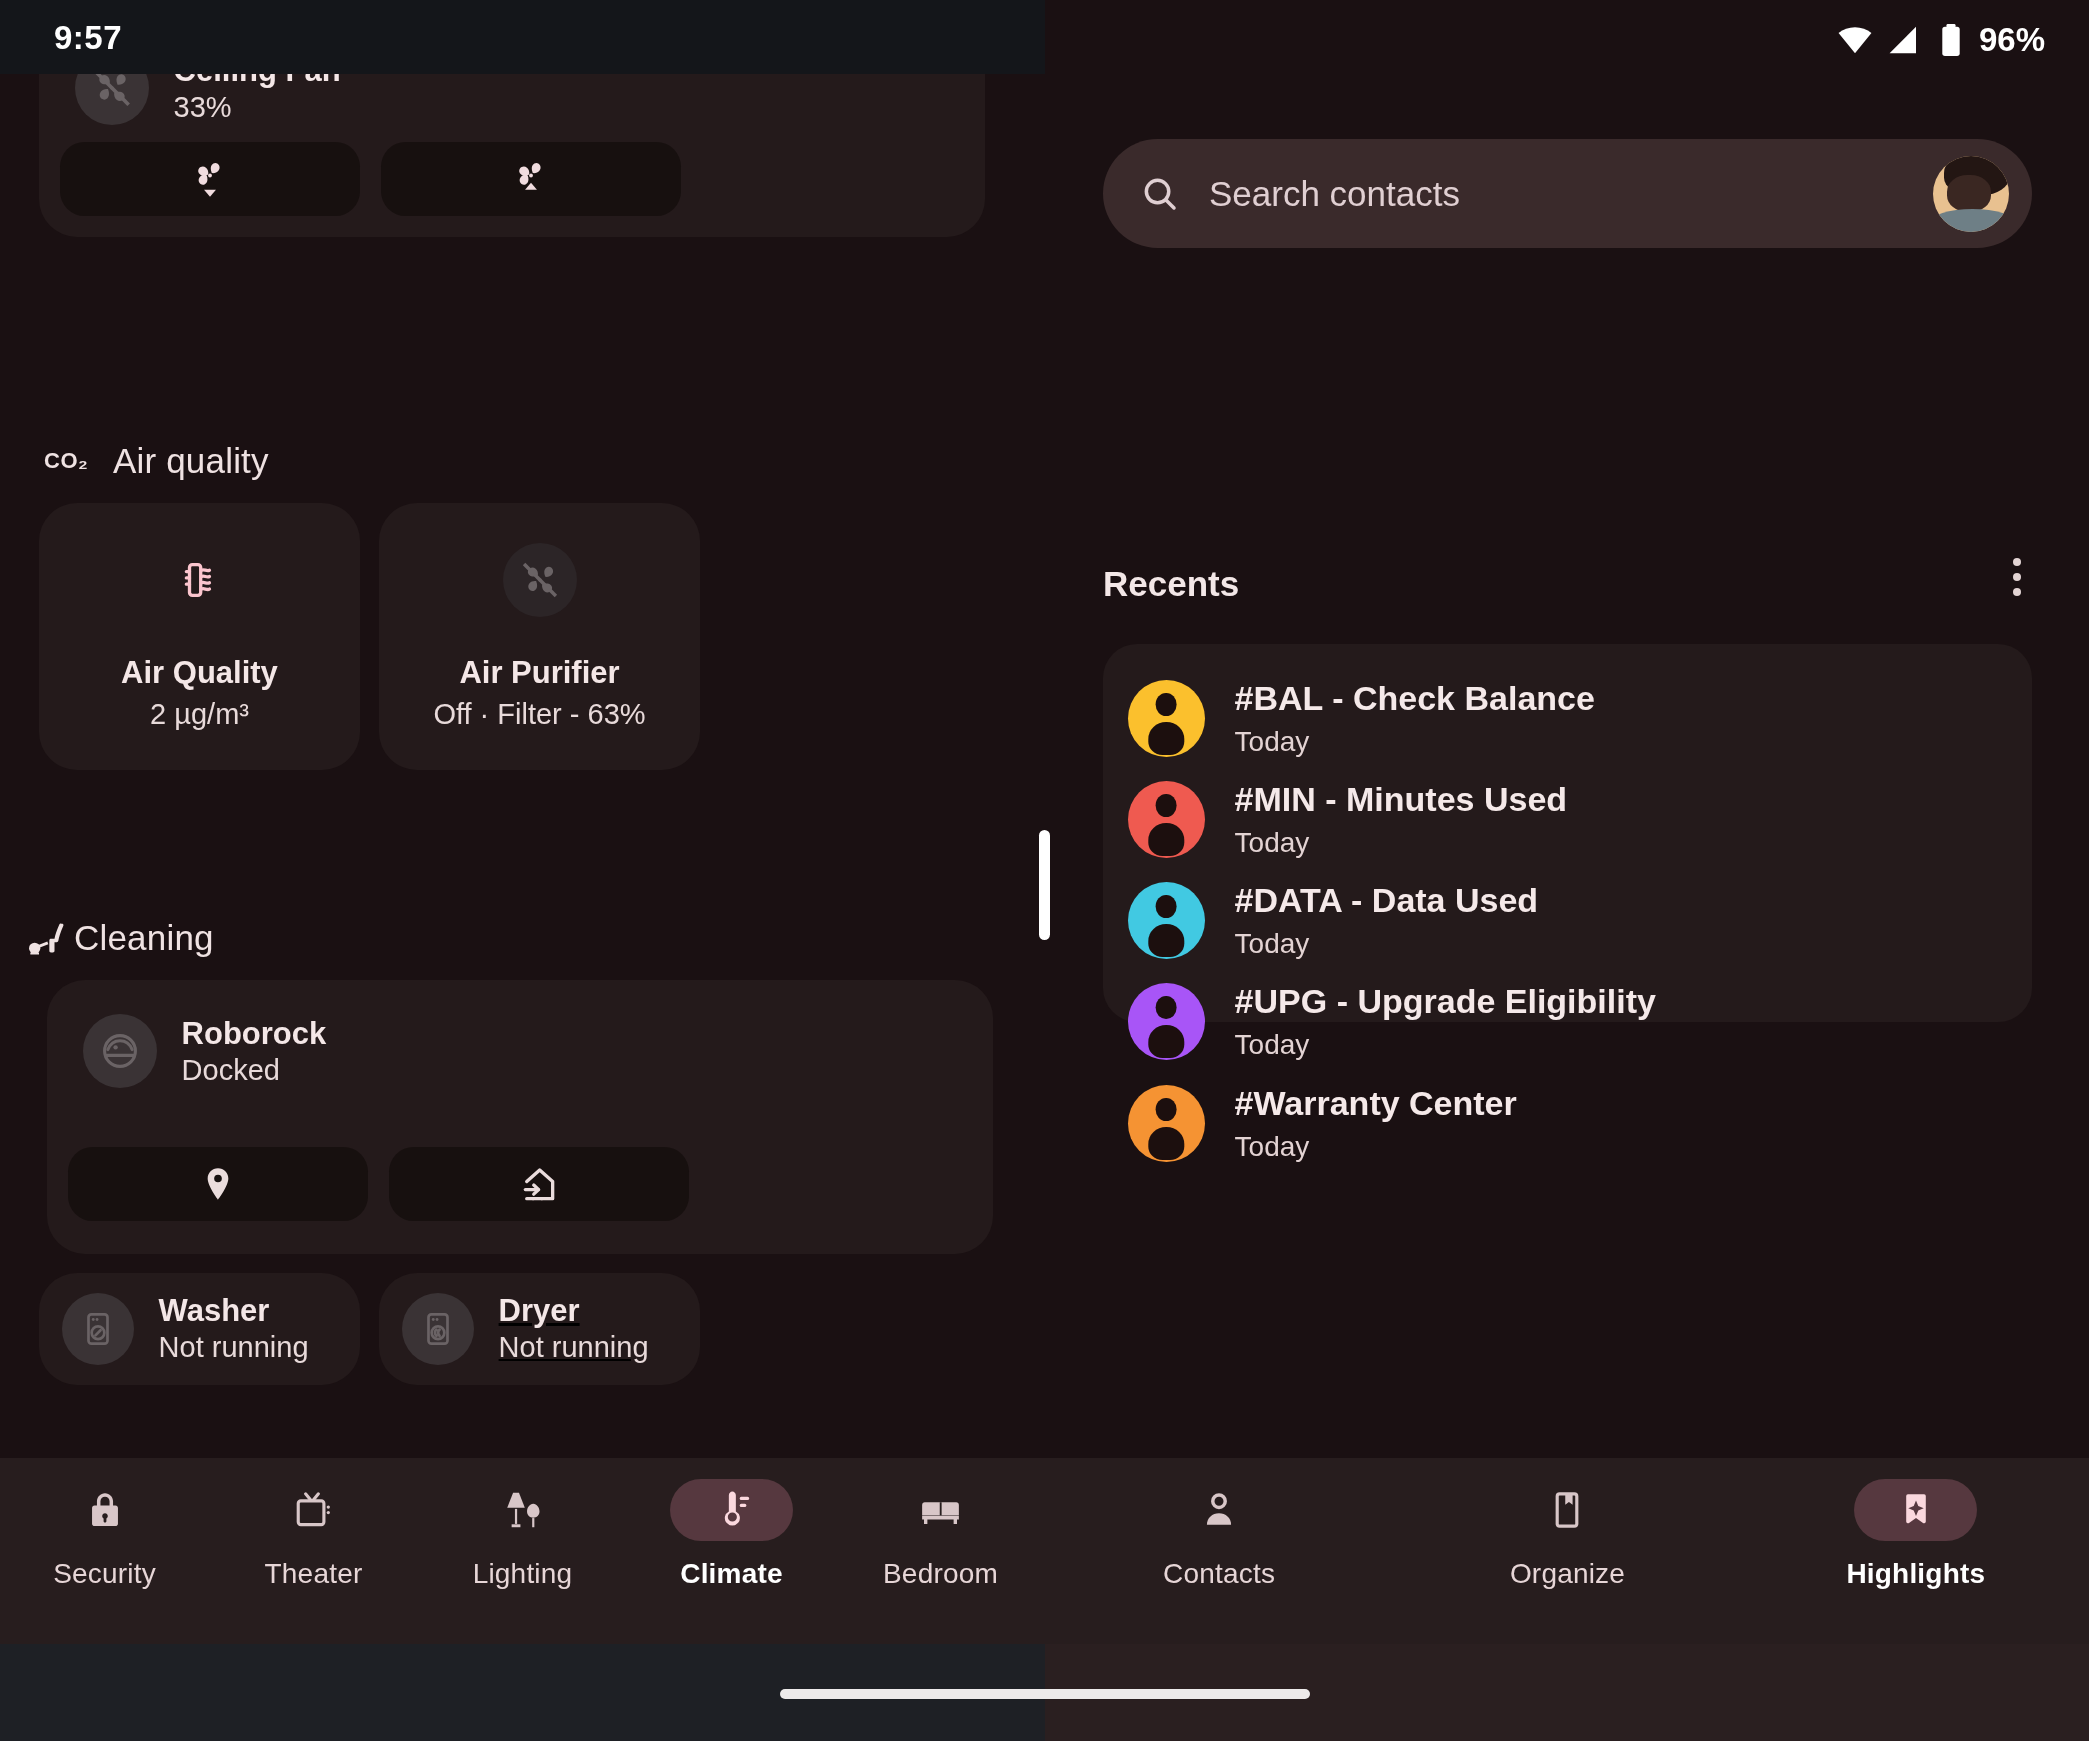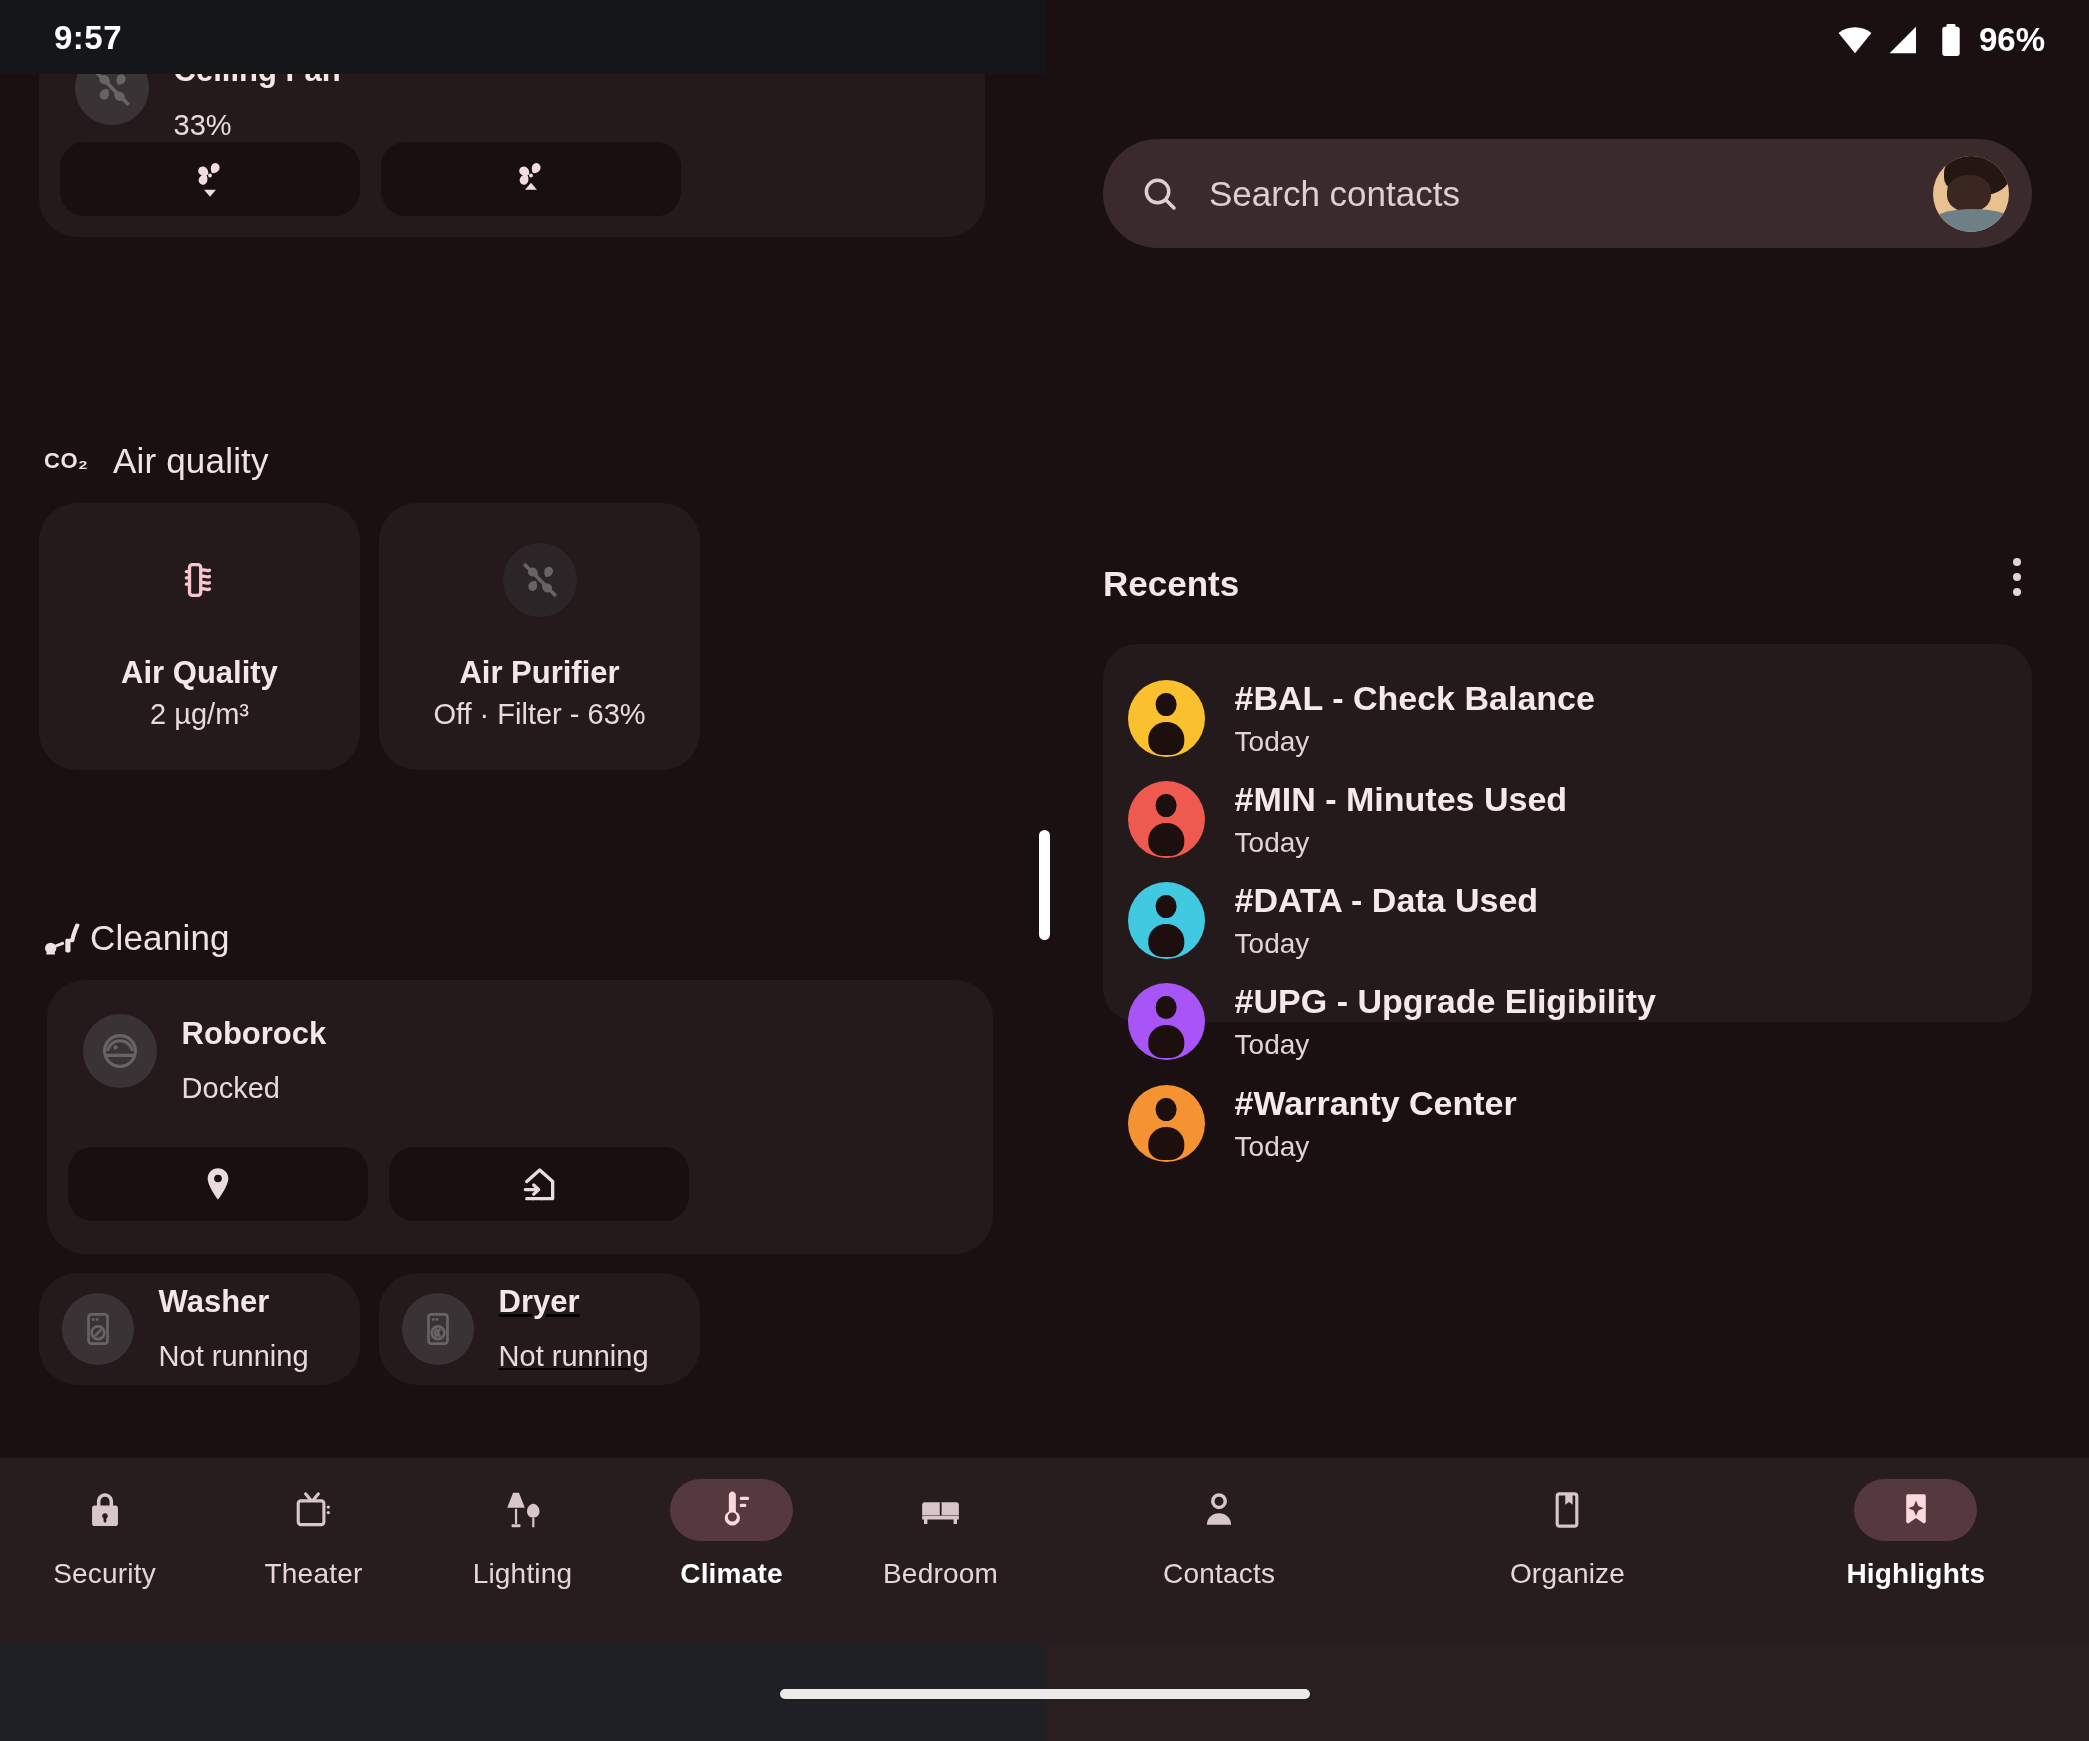--- a/index.html
+++ b/index.html
@@ -54,21 +54,21 @@
     background: #241A1B; border-radius: 38px;
   }
   .dev-head { position: absolute; display: flex; align-items: flex-start; }
   .dev-circle {
     width: 74px; height: 74px; border-radius: 50%;
     background: #3A3335; display: flex; align-items: center; justify-content: center;
     flex: none;
   }
   .dev-text { margin-left: 24.6px; padding-top: 1.9px; }
   .dev-title { font-size: 31px; font-weight: 700; color: #F4E7E7; line-height: 1.16; }
-  .dev-sub   { font-size: 29px; color: #E8DADA; line-height: 1.3; margin-top: 18px; }
+  .dev-sub   { font-size: 29px; color: #E8DADA; line-height: 1.3; margin-top: 0; }
 
   .btn-row { position: absolute; display: flex; gap: 21px; }
   .ctl-btn {
     background: #17100F; border-radius: 24.6px;
     display: flex; align-items: center; justify-content: center;
   }
 
   
   .sec-head {
     position: absolute; display: flex; align-items: center; gap: 24.6px;
@@ -239,21 +239,21 @@
         <div class="tile-circle" style="background:#2C2527;">
           <svg width="42" height="42" viewBox="0 0 24 24" fill="#6A6365">
             <path d="M12 11a1 1 0 100 2 1 1 0 000-2zm-1.2-1.6c.2-1.6-.3-3-1.3-3.8C8.2 4.5 6.4 4.8 5.5 6c-.8 1.1-.5 2.6.7 3.4.9.6 2.3.9 4.6 0zm2.4 5.2c-.2 1.6.3 3 1.3 3.8 1.3 1.1 3.1.8 4-.4.8-1.1.5-2.6-.7-3.4-.9-.6-2.3-.9-4.6 0zm1.8-4.4c1.6.2 3-.3 3.8-1.3 1.1-1.3.8-3.1-.4-4-1.1-.8-2.6-.5-3.4.7-.6.9-.9 2.3 0 4.6zm-5.2 2.4c-1.6-.2-3 .3-3.8 1.3-1.1 1.3-.8 3.1.4 4 1.1.8 2.6.5 3.4-.7.6-.9.9-2.3 0-4.6z"></path>
             <path d="M3.6 2.2L2.2 3.6l18.2 18.2 1.4-1.4z"></path>
           </svg>
         </div>
         <div class="tile-name">Air Purifier</div>
         <div class="tile-state">Off · Filter - 63%</div>
       </div>
 
-      <div class="sec-head" style="left:42px; top:918px;gap:8px;">
+      <div class="sec-head" style="left:26px; top:918px;gap:8px;">
         <span>
           <svg width="40" height="40" viewBox="0 0 24 24" fill="#EFE2E2">
             <path d="M21.2 3.4c-.5-.2-1 0-1.2.5-1.6 3.6-2.5 6.3-2.9 8.6H15c-.6 0-1 .4-1 1v6.2c0 .6.4 1 1 1h1.1c.6 0 1-.4 1-1v-5.2h1.3c.5 0 .9-.3 1-.8.4-2.4 1.3-5.3 3-9.1.2-.5 0-1-.5-1.2z"></path>
             <circle cx="5.2" cy="18.2" r="3.4"></circle>
             <path d="M2.6 20.8h5.2v1.1H2.6z"></path>
             <path d="M7.4 16.2l5.4-2.1.6 1.6-5.4 2.1z"></path>
           </svg>
         </span>
         <span class="sec-label">Cleaning</span>
       </div>

